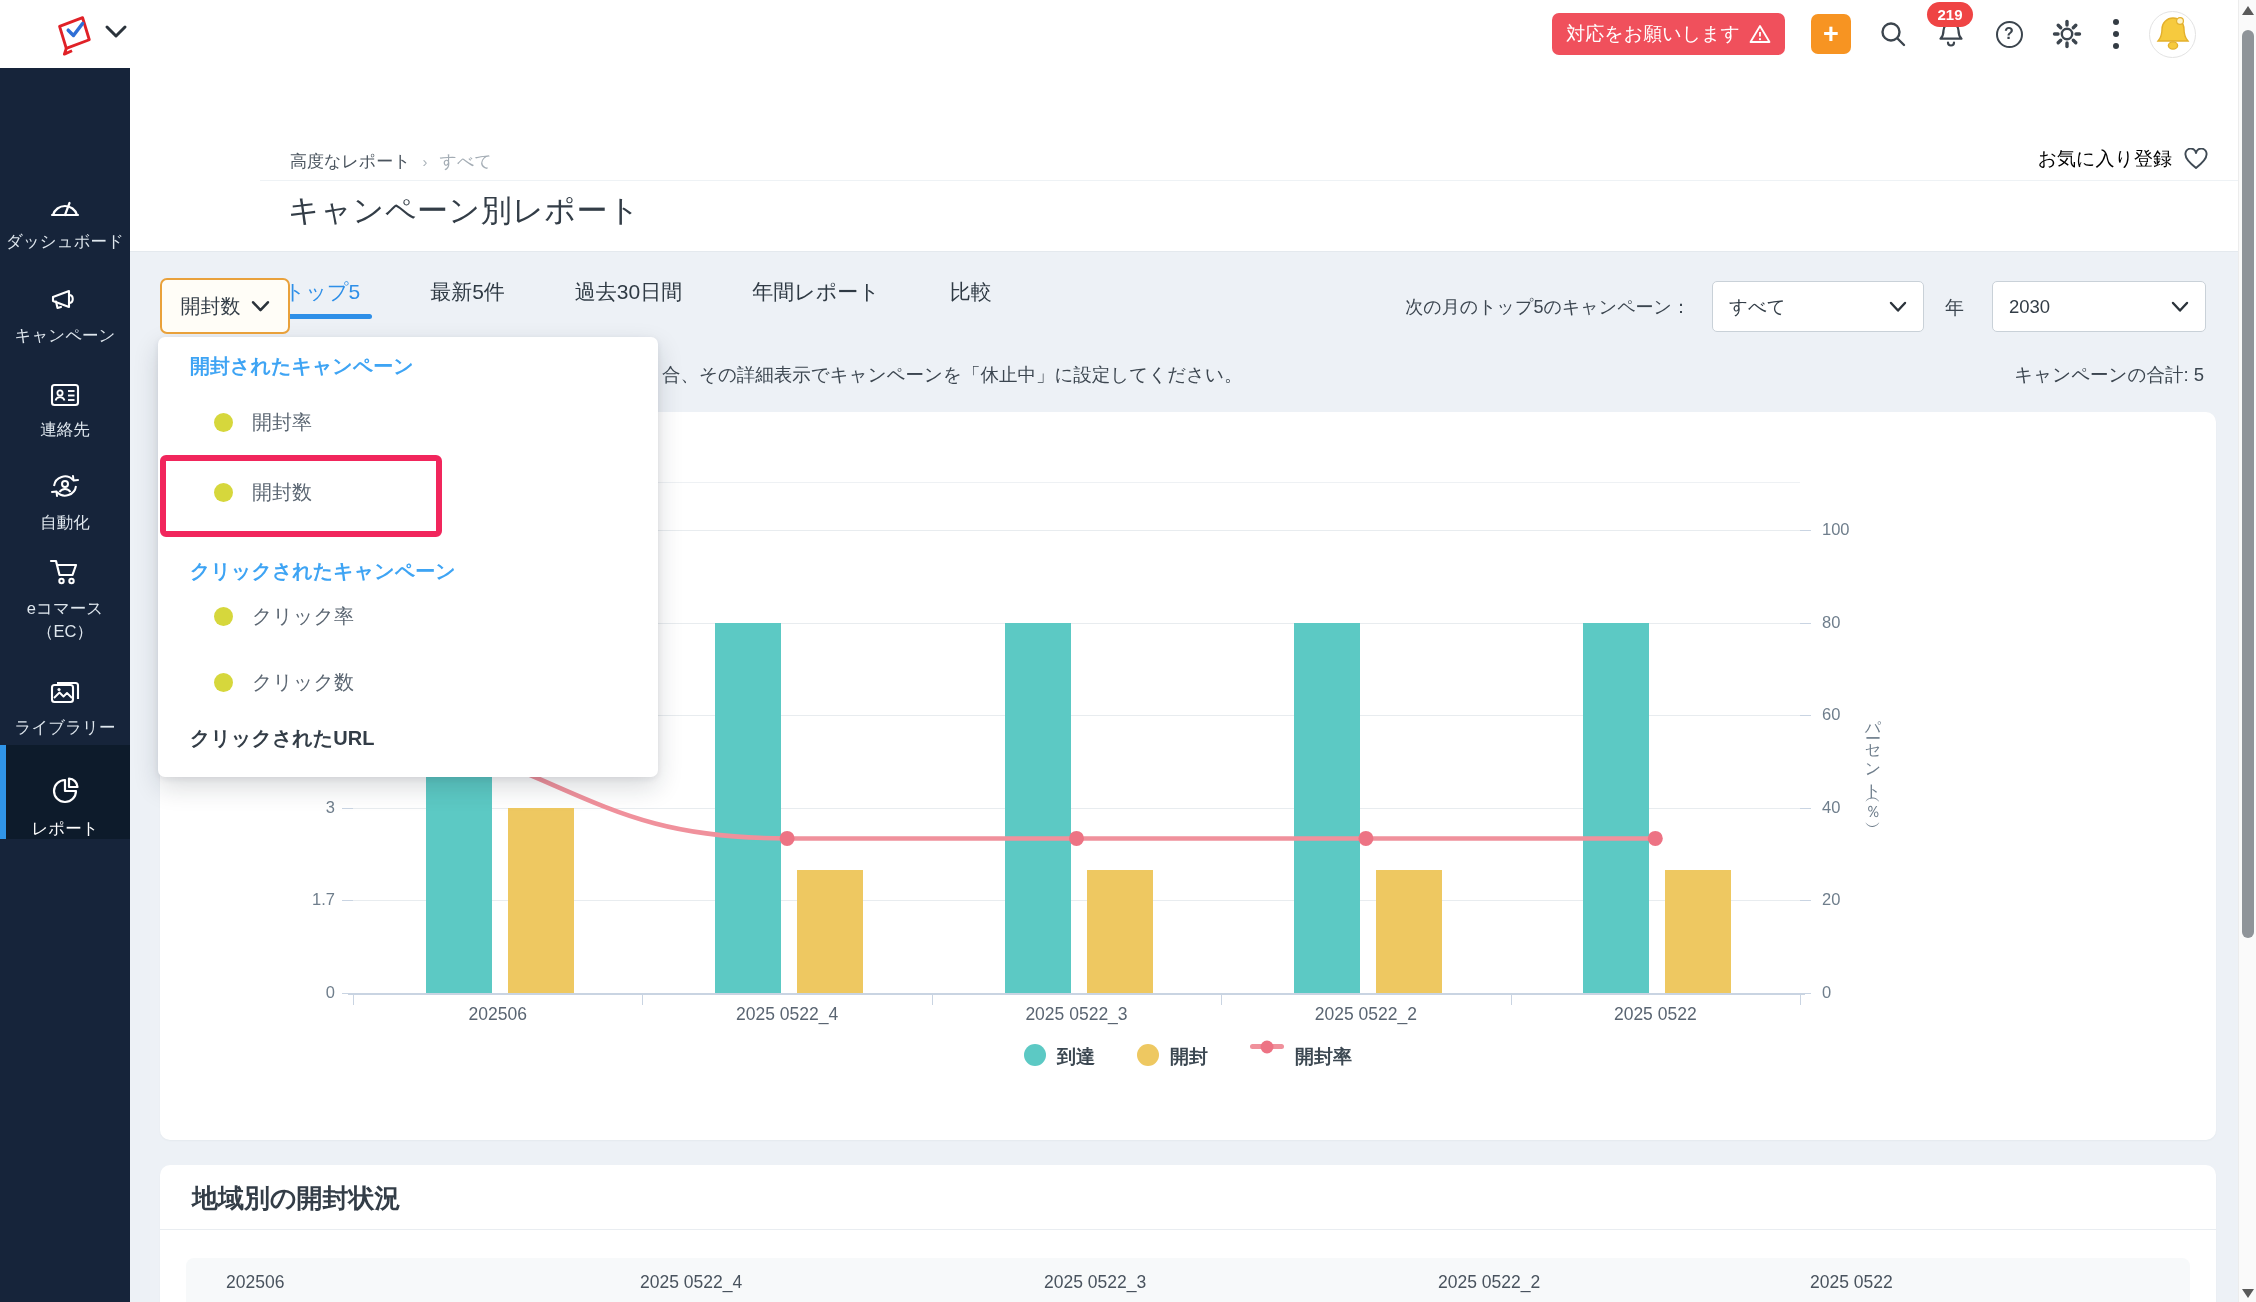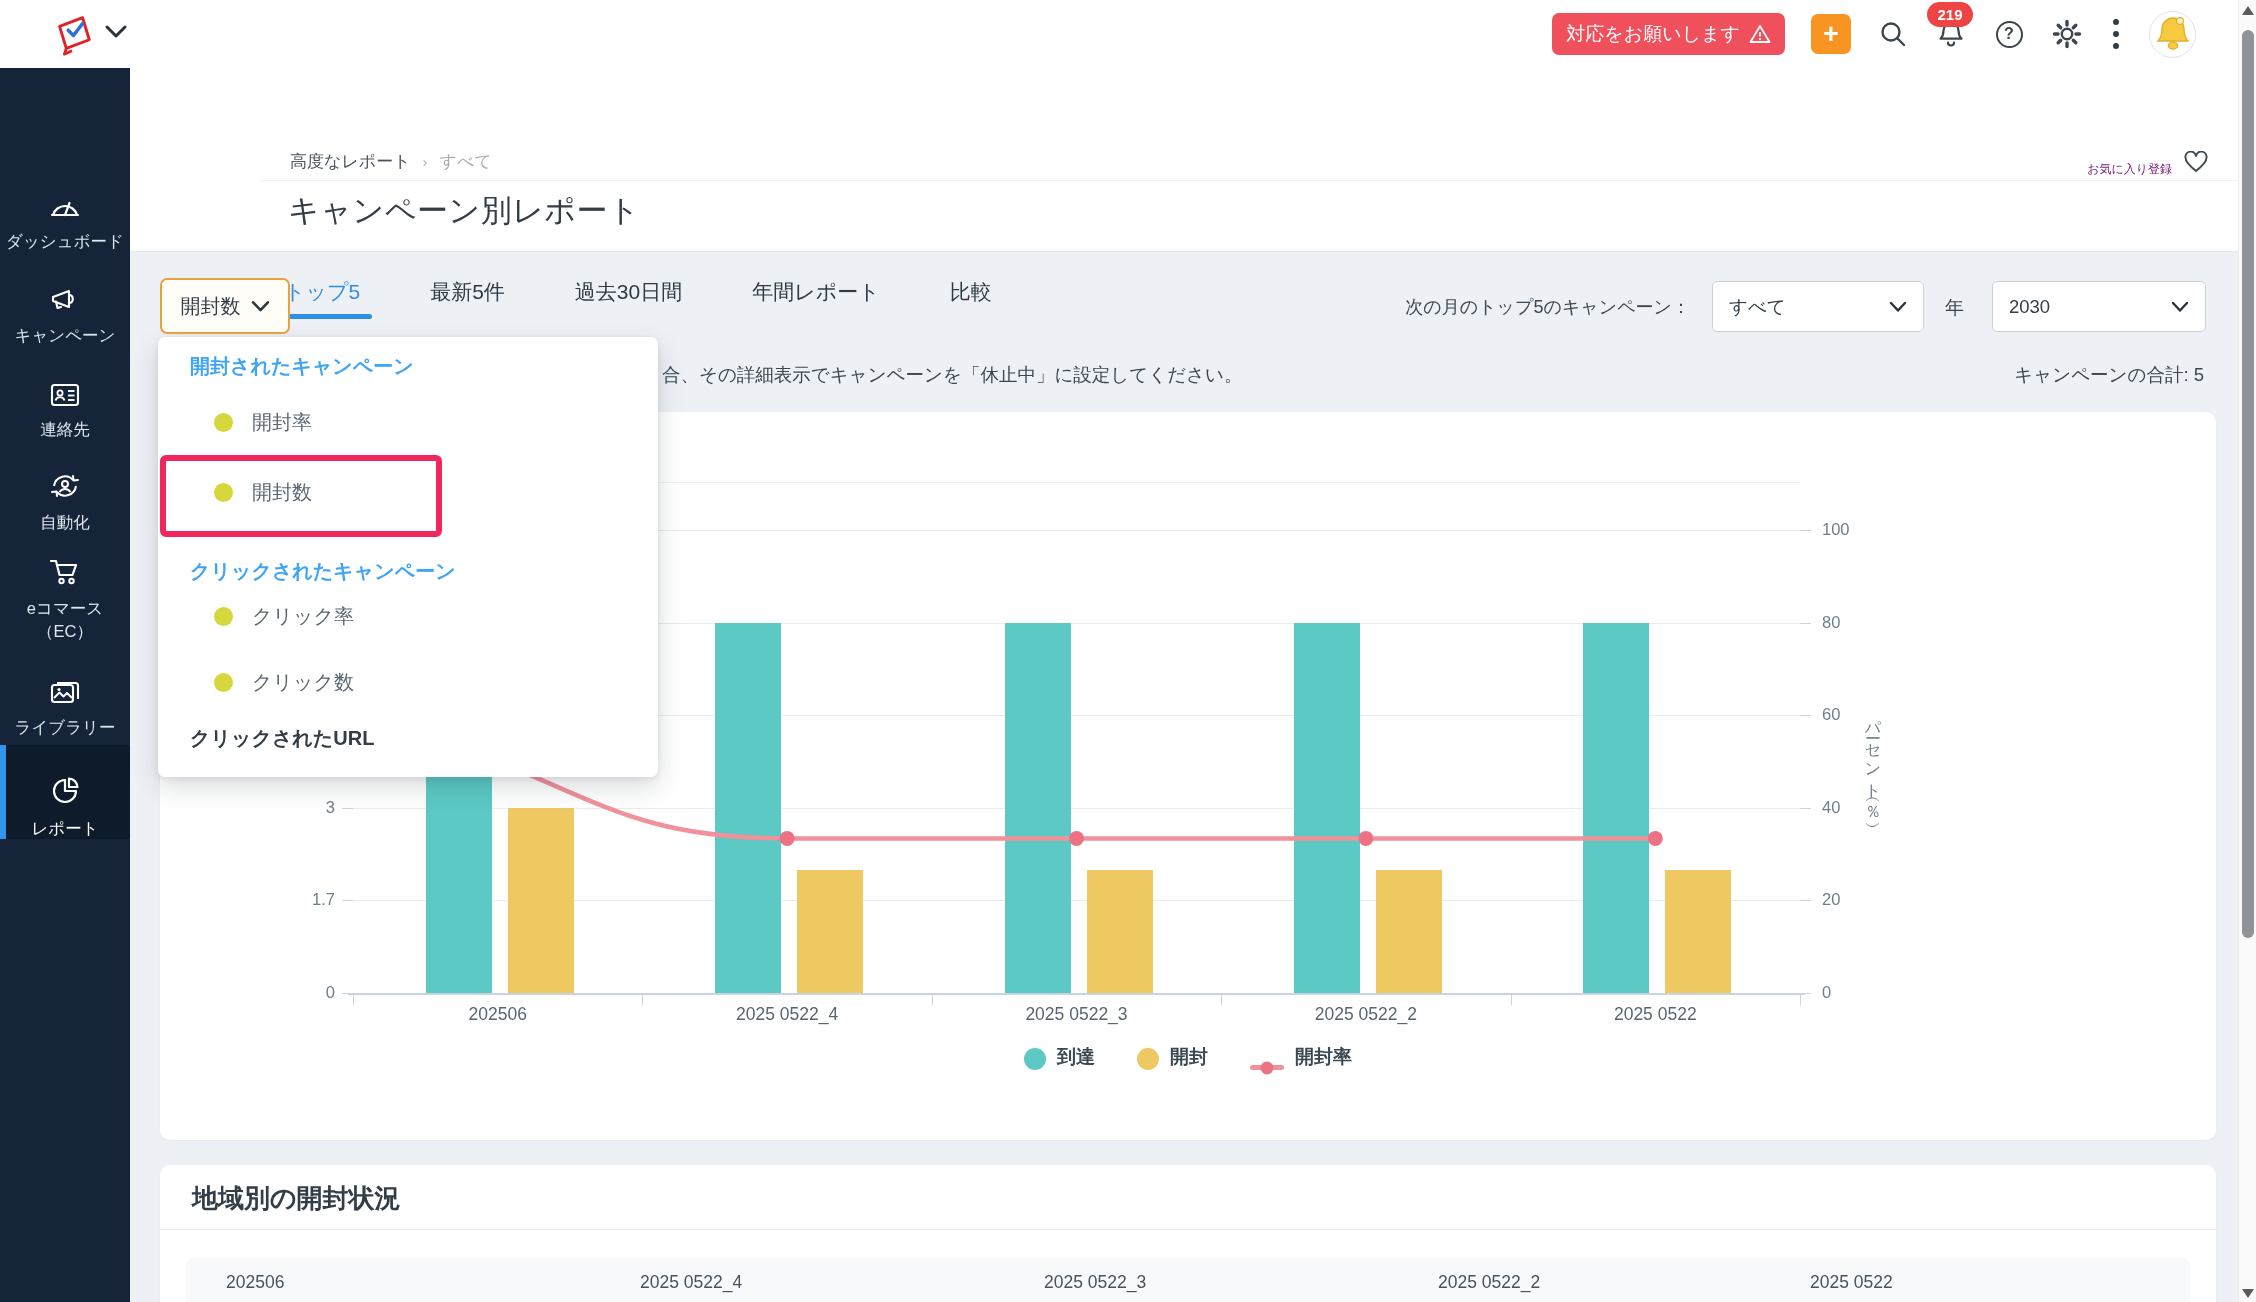--- a/index.html
+++ b/index.html
@@ -34,21 +34,21 @@
   .sb-item.active::before{content:"";position:absolute;left:0;top:0;bottom:0;width:6px;background:#3095e8;}
 
   
   #head-white{position:absolute;left:130px;top:68px;width:2126px;height:184px;background:#fff;}
   #breadcrumb{position:absolute;left:160px;top:82px;display:flex;align-items:center;gap:12px;font-size:17px;}
   #breadcrumb .bc1{color:#4a545e;cursor:pointer;}
   #breadcrumb .bc-sep{color:#aab3ba;font-size:15px;}
   #breadcrumb .bc2{color:#a3acb4;cursor:pointer;}
   #bc-divider{position:absolute;left:130px;top:112px;width:2126px;height:1px;background:#eef2f5;}
   #fav{position:absolute;right:48px;top:78px;display:flex;align-items:center;gap:12px;cursor:pointer;}
-  #fav span{font-size:12px;color:#701a75;margin-top:15px;}
+  #fav span{font-size:19px;color:#000000;}
   #page-title{position:absolute;left:158px;top:122px;font-size:31px;font-weight:500;color:#333d47;letter-spacing:.5px;}
   #tabs{position:absolute;left:150px;top:198px;display:flex;gap:62px;height:52px;align-items:center;}
   .tab{font-size:21px;color:#2f3a44;cursor:pointer;position:relative;padding:0 4px;height:52px;display:flex;align-items:center;}
   .tab.active{color:#2e8fe8;}
   .tab.active::after{content:"";position:absolute;left:-8px;right:-8px;bottom:-1px;height:5px;border-radius:3px;background:#2e8fe8;}
   #tabs-divider{position:absolute;left:130px;top:251px;width:2126px;height:1px;background:#e4e9ee;}
 
   
   #filter-btn{position:absolute;left:160px;top:278px;width:130px;height:56px;background:#fffdf7;
      border:2px solid #e9a13b;border-radius:7px;display:flex;align-items:center;justify-content:center;gap:10px;
@@ -80,21 +80,21 @@
   #axis-x{position:absolute;left:348px;width:1457px;height:2px;background:#c9d4e2;}
   .btick{position:absolute;width:1px;height:12px;background:#c9d4e2;}
   .ytick{position:absolute;width:11px;height:1px;background:#c9d4e2;}
   .yl{position:absolute;width:70px;text-align:right;font-size:16.5px;color:#6f7e8c;}
   .yr{position:absolute;width:70px;text-align:left;font-size:16.5px;color:#6f7e8c;}
   .xl{position:absolute;width:260px;text-align:center;font-size:17.5px;color:#5a6572;}
   .bar{position:absolute;}
   #percent-title{position:absolute;left:1862px;top:762px;transform:translateY(-50%);writing-mode:vertical-rl;
      font-size:16px;color:#6f7e8c;letter-spacing:2px;}
   #legend{position:absolute;left:160px;top:1044px;width:2056px;display:flex;justify-content:center;gap:42px;pointer-events:auto;}
-  .lg-item{display:flex;align-items:flex-end;gap:11px;cursor:pointer;}
+  .lg-item{display:flex;align-items:flex-start;gap:11px;cursor:pointer;}
   .lg-item b{font-size:19px;color:#3b4751;font-weight:600;}
   .lg-dot{width:22px;height:22px;border-radius:50%;}
   .lg-line{width:34px;height:5px;border-radius:3px;position:relative;}
   .lg-line i{position:absolute;left:50%;top:50%;width:13px;height:13px;border-radius:50%;transform:translate(-50%,-50%);}
 
   
   #menu-panel{position:absolute;left:158px;top:337px;width:500px;height:440px;background:#fff;border-radius:7px;
      box-shadow:0 10px 26px rgba(20,30,45,.16), 0 2px 6px rgba(20,30,45,.08);z-index:50;}
   .menu-header{position:absolute;left:32px;font-size:20px;font-weight:bold;color:#3ea4f4;}
   .menu-item{position:absolute;left:56px;height:46px;display:flex;align-items:center;gap:19px;cursor:pointer;}

